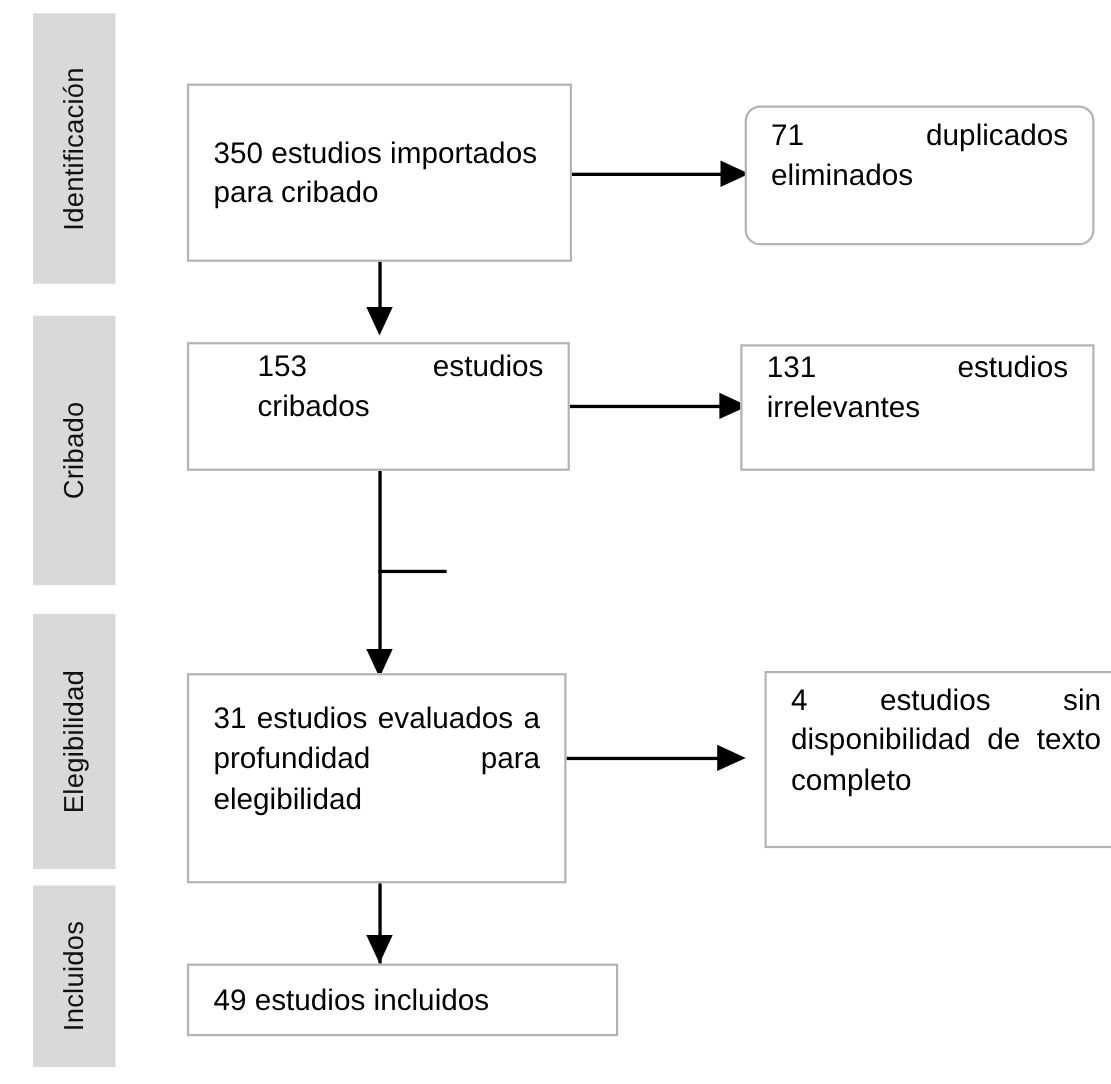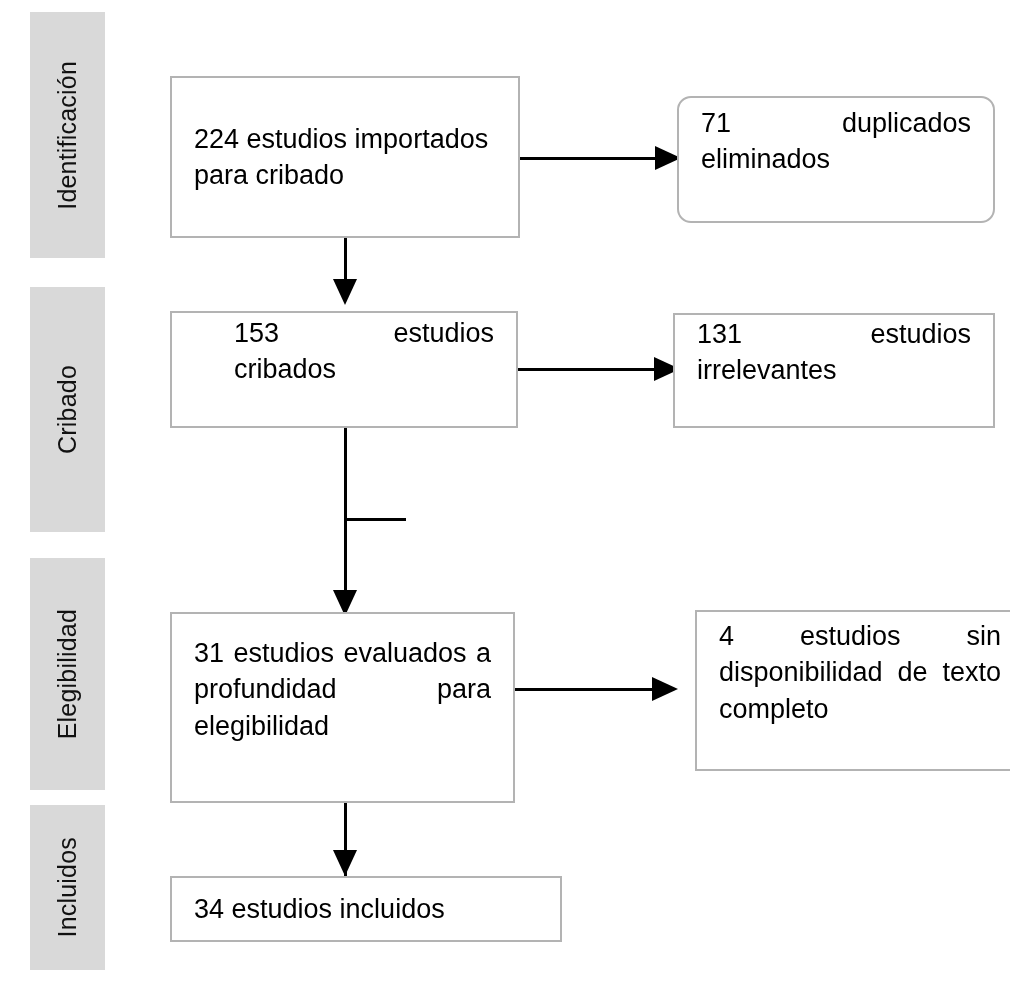--- a/index.html
+++ b/index.html
@@ -131,21 +131,21 @@
 
   <div class="hline" style="left:344px; top:518px; width:62px;"></div>
 
   <div class="hline" style="left:514px; top:688px; width:148px;"></div>
   <div class="arrow-right" style="left:652px; top:677px;"></div>
 
   <div class="vline" style="left:344px; top:768px; height:110px;"></div>
   <div class="arrow-down" style="left:333px; top:850px;"></div>
 
   <div class="node" style="left:170px; top:76px; width:350px; height:162px;">
-    <div class="node-text plain">224 estudios importados para cribado</div>
+    <div class="node-text plain">350 estudios importados para cribado</div>
   </div>
 
   <div class="node" style="left:677px; top:96px; width:318px; height:127px;border-radius:14px;">
     <div class="node-text just-all">
       <span>71 duplicados eliminados</span>
     </div>
   </div>
 
   <div class="node" style="left:170px; top:311px; width:348px; height:117px;padding-left:40px;">
     <div class="node-text just-all">
@@ -166,16 +166,16 @@
     </div>
   </div>
 
   <div class="node" style="left:695px; top:610px; width:330px; height:161px;">
     <div class="node-text just-all">
       <span>4 estudios sin disponibilidad de texto completo</span>
     </div>
   </div>
 
   <div class="node" style="left:170px; top:876px; width:392px; height:66px;">
-    <div class="node-text plain">34 estudios incluidos</div>
+    <div class="node-text plain">49 estudios incluidos</div>
   </div>
 
 </div>
 
 </body></html>

